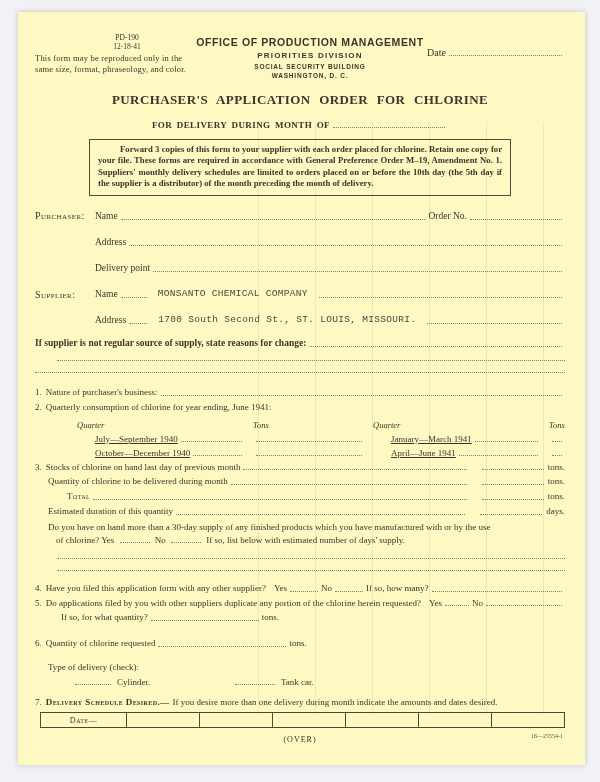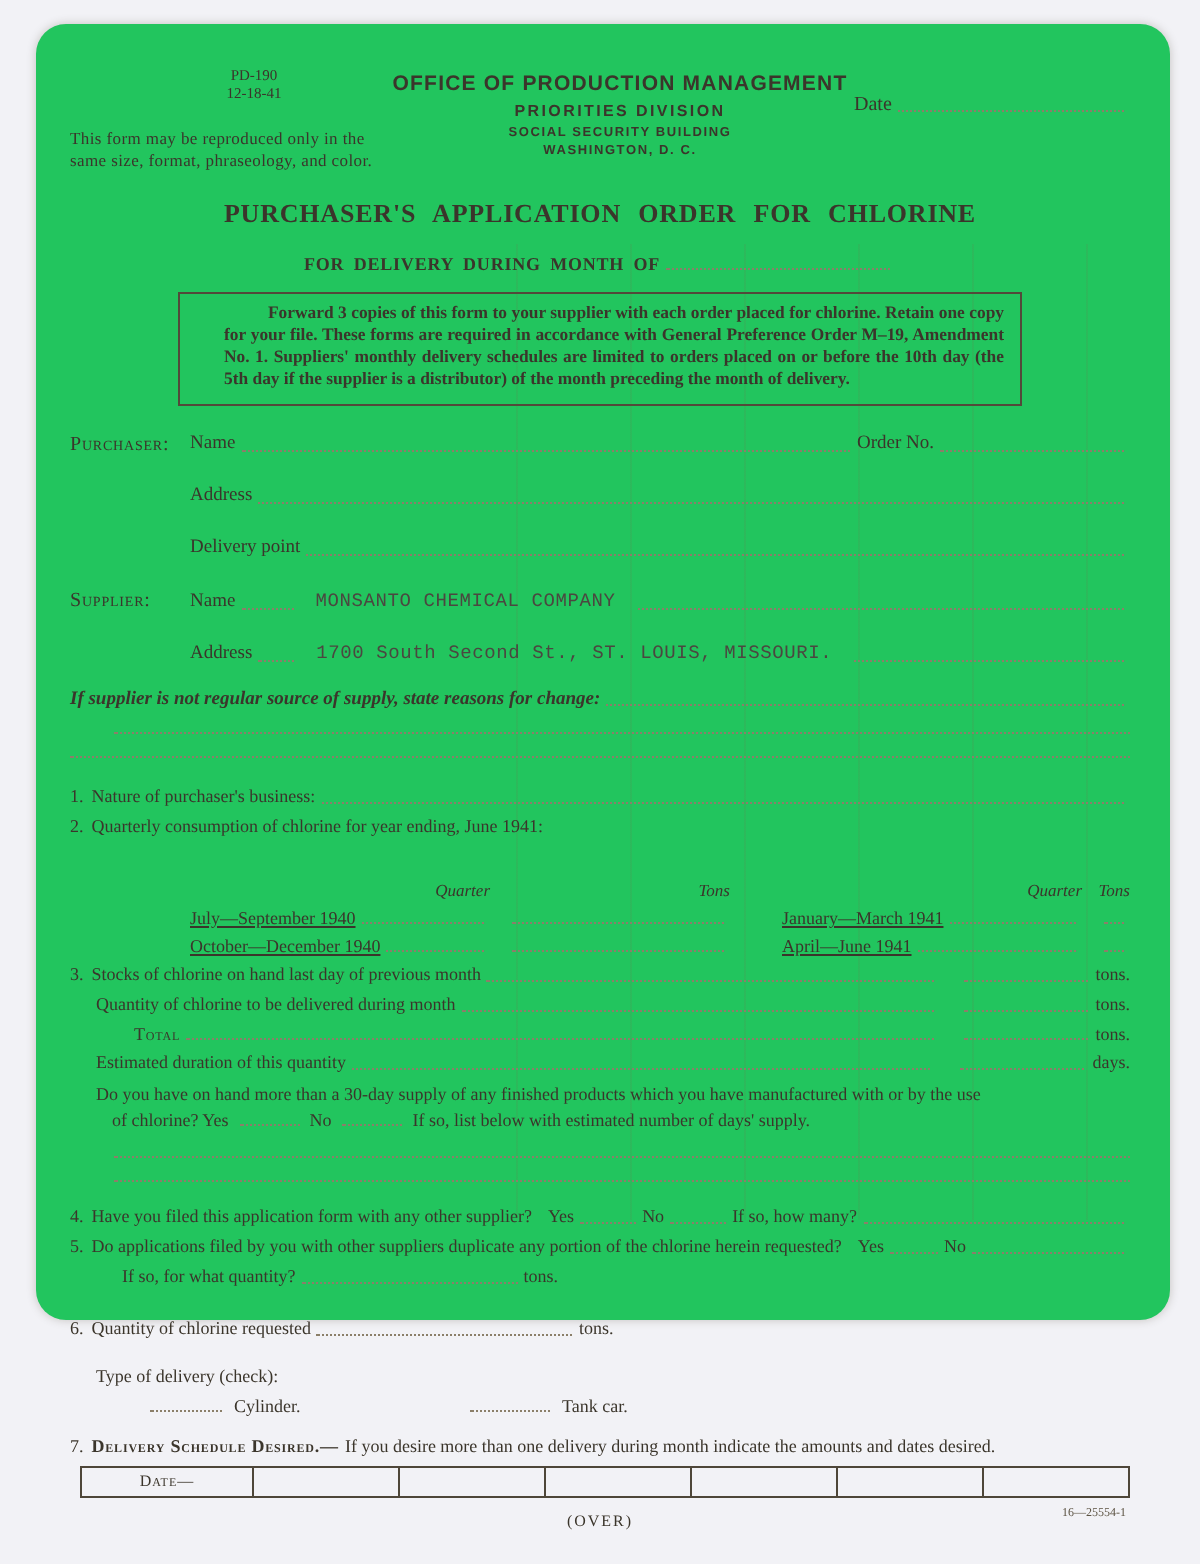--- a/index.html
+++ b/index.html
@@ -5,52 +5,51 @@
   html,body{margin:0;padding:0;}
   body{
     width:600px;height:782px;
     background:#f2f2f6;
     font-family:"Liberation Serif","DejaVu Serif",serif;
     color:#3b352b;
     overflow:hidden;
   }
   .paper{
     position:relative;
-    width:567px;height:648px;
+    width:567px;height:753px;
     margin:12px 15px 17px 18px;
-    background:#22c55e;
+    background:#fef9c3;
     box-shadow:0 0 5px rgba(60,50,30,.25);
-    border-radius:15px;
   }
   .bleed-grid{
     position:absolute;left:240px;top:110px;right:8px;bottom:50px;
     background:repeating-linear-gradient(90deg, rgba(120,104,72,.12) 0 1px, transparent 1px 57px);
     pointer-events:none;
   }
   .content{position:relative;padding:22px 20px 0 17px;}
 
   
   .hdr{display:flex;align-items:flex-start;}
   .hdr-left{width:158px;font-size:8.5px;line-height:1.25;}
   .form-no{width:80px;margin-left:52px;text-align:center;font-size:7.5px;line-height:1.15;}
-  .repro-note{margin-top:13px;letter-spacing:.2px;}
+  .repro-note{margin-top:2px;letter-spacing:.2px;}
   .hdr-center{flex:1;text-align:center;font-family:"Liberation Sans","DejaVu Sans",sans-serif;padding-top:2px;}
   .agency{font-size:10.5px;font-weight:bold;letter-spacing:.6px;}
   .division{font-size:8px;font-weight:bold;letter-spacing:1.2px;margin-top:3px;}
   .building{font-size:6.5px;font-weight:bold;letter-spacing:.8px;margin-top:3px;}
   .city{font-size:6.5px;font-weight:bold;letter-spacing:.8px;margin-top:2px;}
   .hdr-right{width:138px;padding-top:13px;display:flex;align-items:flex-start;font-size:10px;}
 
   .title{margin-top:13px;text-align:center;font-size:13px;font-weight:bold;letter-spacing:.4px;word-spacing:5px;}
   .subtitle{margin-top:12px;display:flex;justify-content:center;align-items:flex-end;font-size:9px;font-weight:bold;letter-spacing:.4px;word-spacing:2px;}
 
   .instruction-box{
     margin:9px 54px 0 54px;
     border:1.5px solid #53493a;
-    padding:4px 8px 6px 22px;
+    padding:4px 8px 6px 8px;
     font-size:8.7px;font-weight:bold;line-height:1.3;
     text-indent:22px;text-align:justify;
   }
 
   
   .frow{display:flex;align-items:flex-end;font-size:9.5px;line-height:1.15;}
   .dots{flex:1 1 auto;height:0;border-bottom:1px dotted #8b7f69;align-self:flex-end;margin:0 3px 2px 3px;}
   .blank{flex:0 0 auto;height:0;border-bottom:1px dotted #8b7f69;align-self:flex-end;margin:0 3px 2px 3px;}
   .iblank{display:inline-block;border-bottom:1px dotted #8b7f69;height:8px;vertical-align:baseline;margin:0 3px;}
   .sc{font-variant:small-caps;letter-spacing:.4px;}
@@ -60,32 +59,32 @@
   .typed{
     font-family:"Liberation Mono","DejaVu Sans Mono",monospace;
     font-size:9.5px;letter-spacing:.3px;color:#4b4740;white-space:nowrap;
     padding:0 8px;flex:0 0 auto;
   }
 
   .party{margin-top:14px;}
   .party .frow{margin-top:15px;}
   .party .frow:first-child{margin-top:0;}
 
-  .change-row{margin-top:12px;font-size:9.5px;font-style:italic;}
+  .change-row{margin-top:12px;font-size:9.5px;}
   .dotted-line{height:0;border-bottom:1px dotted #8b7f69;margin-top:11px;}
   .dl-ind{margin-left:22px;}
 
   
   .items{margin-top:14px;font-size:9px;}
   .item-row{display:flex;align-items:flex-end;margin-top:4px;line-height:1.2;}
   .num{flex:0 0 auto;margin-right:4px;}
   .unit{flex:0 0 auto;white-space:nowrap;}
 
   .q2-grid{display:grid;grid-template-columns:168px 112px 168px 1fr;padding-left:42px;column-gap:8px;}
-  .q2-head{margin-top:21px;font-style:italic;font-size:8.5px;text-align:right;}
+  .q2-head{margin-top:7px;font-style:italic;font-size:8.5px;text-align:left;}
   .q2-row{margin-top:4px;}
   .q2-cell{display:flex;align-items:flex-end;}
   .q2-label{white-space:nowrap;padding-left:18px;text-decoration:underline;}
 
   .i3-ind1{padding-left:13px;}
   .i3-ind2{padding-left:32px;}
   .gapdots{flex:0 0 auto;width:62px;height:0;border-bottom:1px dotted #8b7f69;align-self:flex-end;margin:0 4px 2px 12px;}
 
   .q3-question{margin-top:4px;padding-left:13px;line-height:1.45;}
   .q3-question .wrap-ind{display:block;padding-left:8px;}

